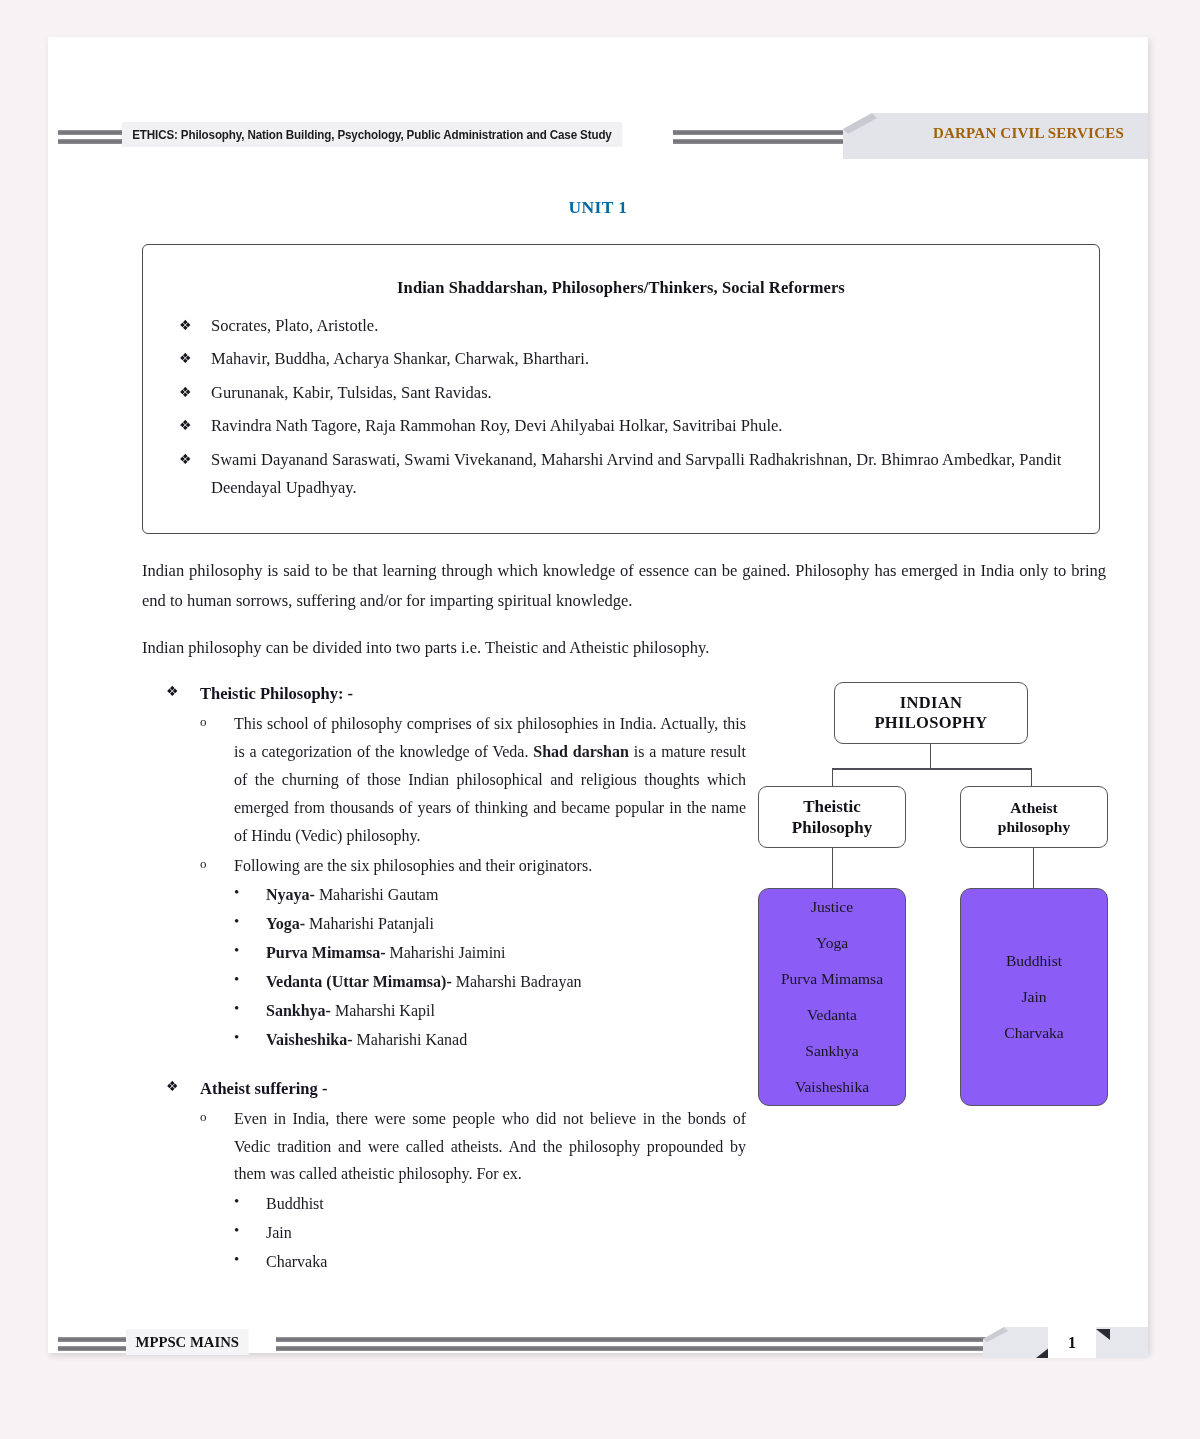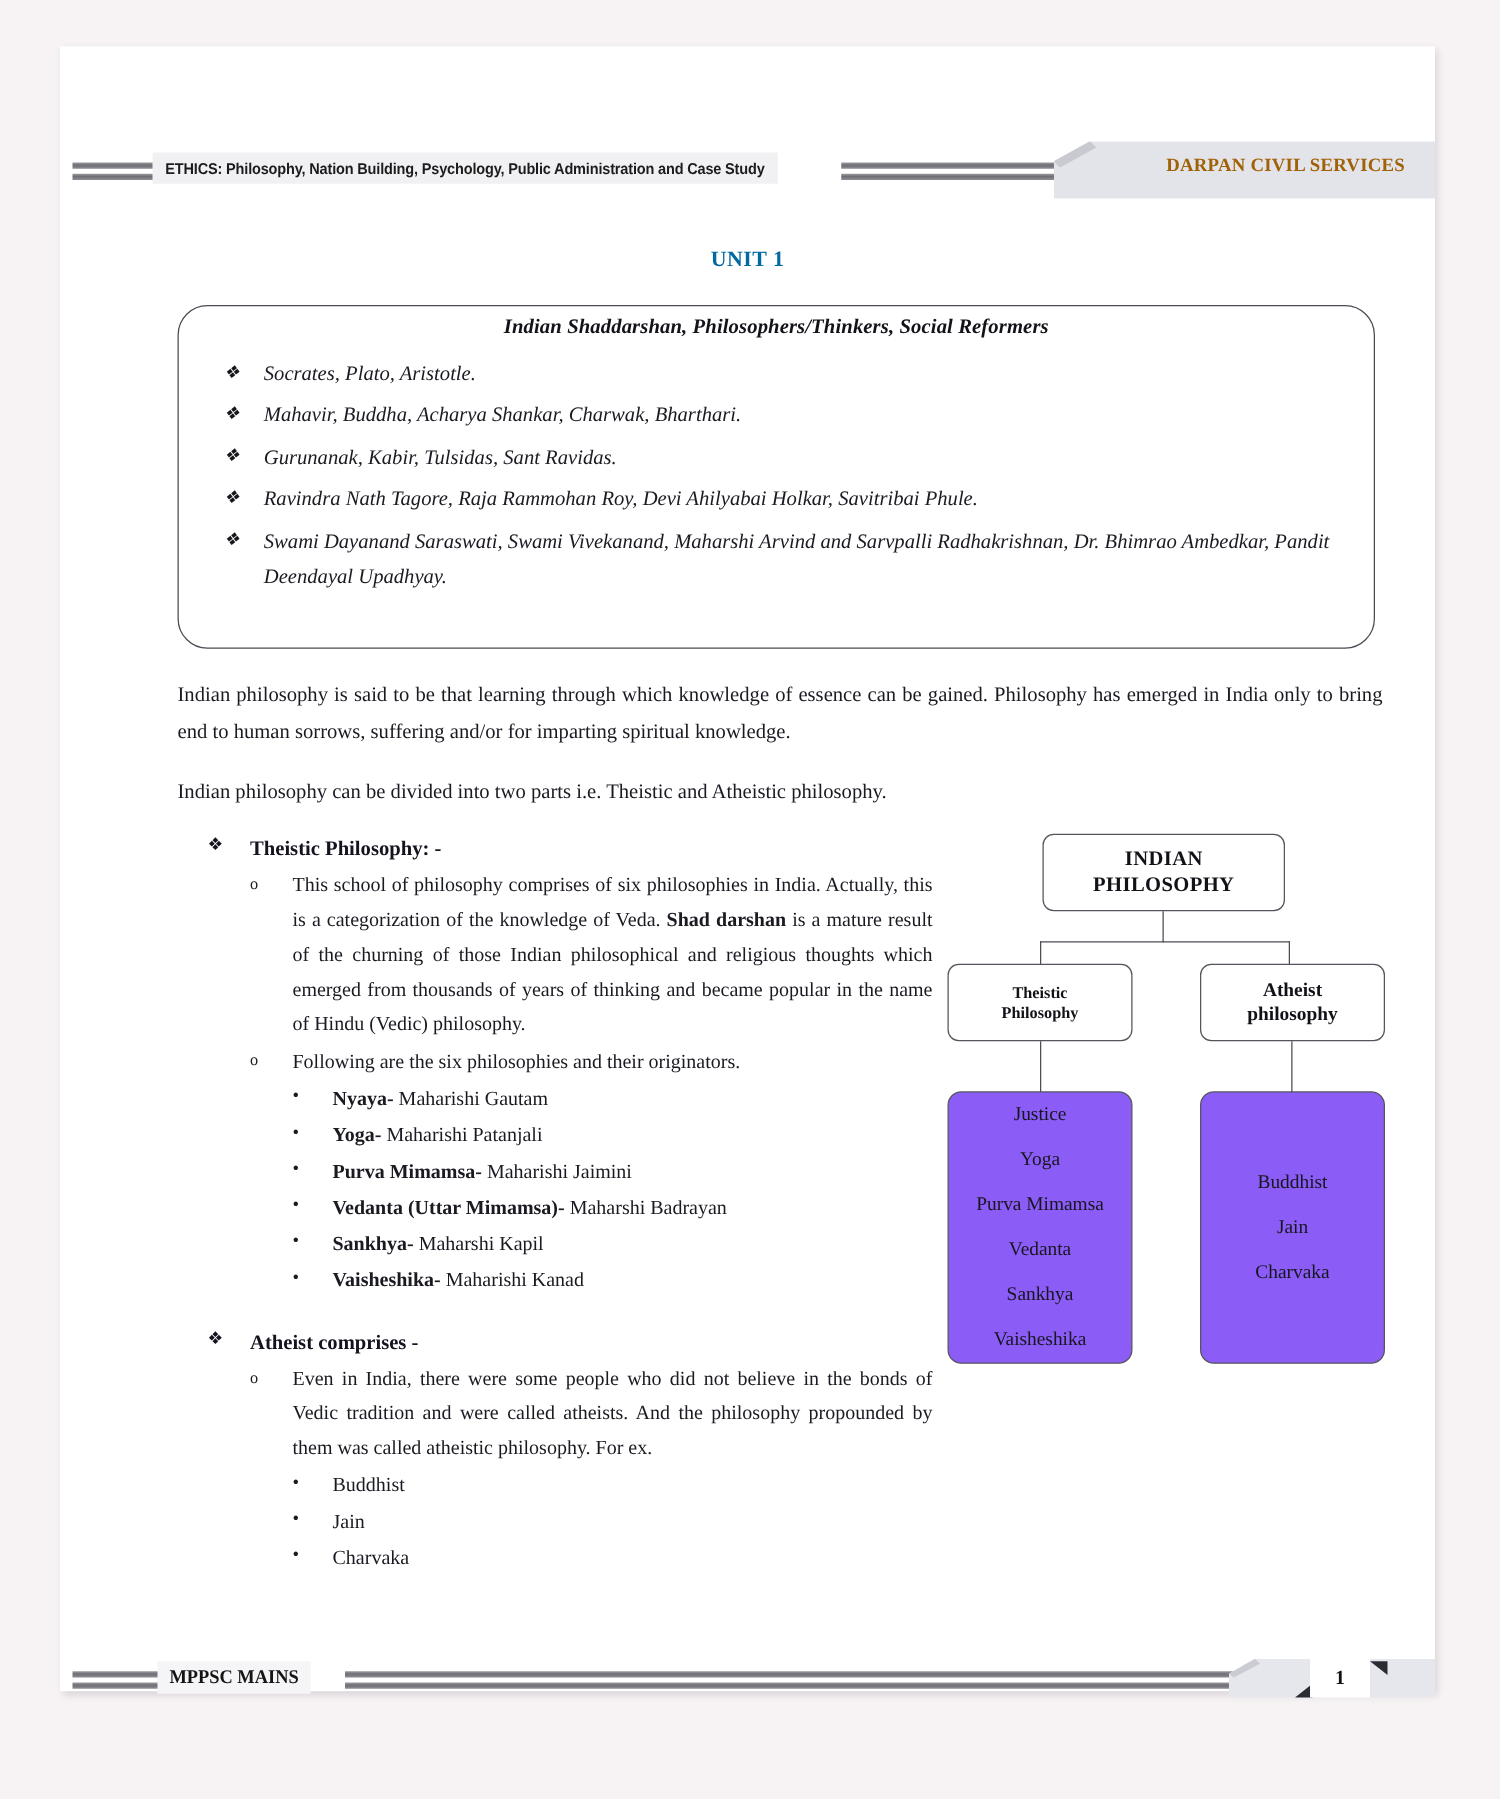--- a/index.html
+++ b/index.html
@@ -92,24 +92,23 @@
     letter-spacing: 0.4px;
     color: #0369a1;
     margin: 20px 0 0 0;
   }
 
   
   .callout {
     position: relative;
     margin: 26px 48px 0 94px;
     border: 1.6px solid #4a4a52;
-    border-radius: 24px;
-    padding: 6px 30px 26px 30px;
+    border-radius: 6px;
+    padding: 33px 30px 26px 30px;
     min-height: 275px;
-    font-style: italic;
   }
   .callout-title {
     text-align: center;
     font-weight: bold;
     font-size: 16.5px;
     color: #121219;
     margin-bottom: 14px;
     letter-spacing: 0.1px;
   }
   .callout ul { list-style: none; margin: 0; padding: 0; }
@@ -217,21 +216,21 @@
 
   #node-root {
     left: 96px; top: 6px;
     width: 194px; height: 62px;
     font-size: 16.5px;
     letter-spacing: 0.3px;
   }
   #node-theistic {
     left: 20px; top: 110px;
     width: 148px; height: 62px;
-    font-size: 13px;
+    font-size: 17px;
   }
   #node-atheist {
     left: 222px; top: 110px;
     width: 148px; height: 62px;
     font-size: 15.5px;
   }
   .leaf {
     position: absolute;
     border: 1.3px solid #55555d;
     border-radius: 11px;
@@ -435,21 +434,21 @@
           </li>
           <li class="lvl3">
             <span class="bul">•</span>
             <span class="txt"><b>Vaisheshika-</b><span> Maharishi Kanad</span></span>
           </li>
         </ul>
 
         <div class="atheist-block">
           <div class="lvl1">
             <span class="bul">❖</span>
-            <span class="txt">Atheist comprises -</span>
+            <span class="txt">Atheist suffering -</span>
           </div>
 
           <div class="lvl2">
             <span class="bul">o</span>
             <span class="txt">Even in India, there were some people who did not believe in the bonds of Vedic tradition and were called atheists. And the philosophy propounded by them was called atheistic philosophy. For ex.</span>
           </div>
 
           <ul class="lvl3-list">
             <li class="lvl3">
               <span class="bul">•</span>

